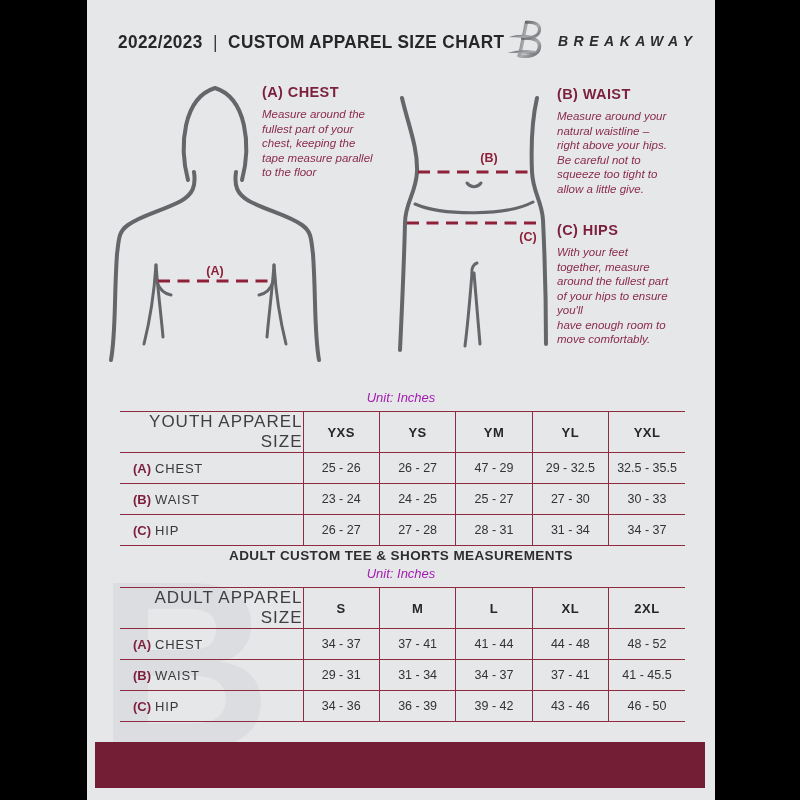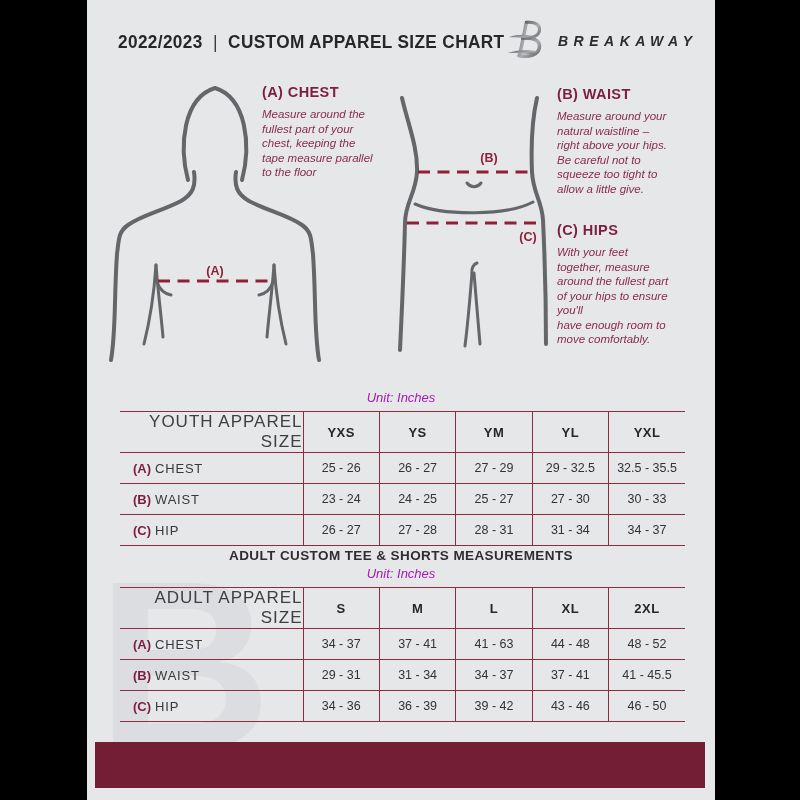--- a/index.html
+++ b/index.html
@@ -155,21 +155,21 @@
           <td class="size-head">YXS</td>
           <td class="size-head">YS</td>
           <td class="size-head">YM</td>
           <td class="size-head">YL</td>
           <td class="size-head">YXL</td>
         </tr>
         <tr>
           <td class="row-label"><span class="pfx">(A)</span><span>CHEST</span></td>
           <td class="val">25 - 26</td>
           <td class="val">26 - 27</td>
-          <td class="val">27 - 29</td>
+          <td class="val">47 - 29</td>
           <td class="val">29 - 32.5</td>
           <td class="val">32.5 - 35.5</td>
         </tr>
         <tr>
           <td class="row-label"><span class="pfx">(B)</span><span>WAIST</span></td>
           <td class="val">23 - 24</td>
           <td class="val">24 - 25</td>
           <td class="val">25 - 27</td>
           <td class="val">27 - 30</td>
           <td class="val">30 - 33</td>
@@ -202,21 +202,21 @@
           <td class="size-head">S</td>
           <td class="size-head">M</td>
           <td class="size-head">L</td>
           <td class="size-head">XL</td>
           <td class="size-head">2XL</td>
         </tr>
         <tr>
           <td class="row-label"><span class="pfx">(A)</span><span>CHEST</span></td>
           <td class="val">34 - 37</td>
           <td class="val">37 - 41</td>
-          <td class="val">41 - 63</td>
+          <td class="val">41 - 44</td>
           <td class="val">44 - 48</td>
           <td class="val">48 - 52</td>
         </tr>
         <tr>
           <td class="row-label"><span class="pfx">(B)</span><span>WAIST</span></td>
           <td class="val">29 - 31</td>
           <td class="val">31 - 34</td>
           <td class="val">34 - 37</td>
           <td class="val">37 - 41</td>
           <td class="val">41 - 45.5</td>

